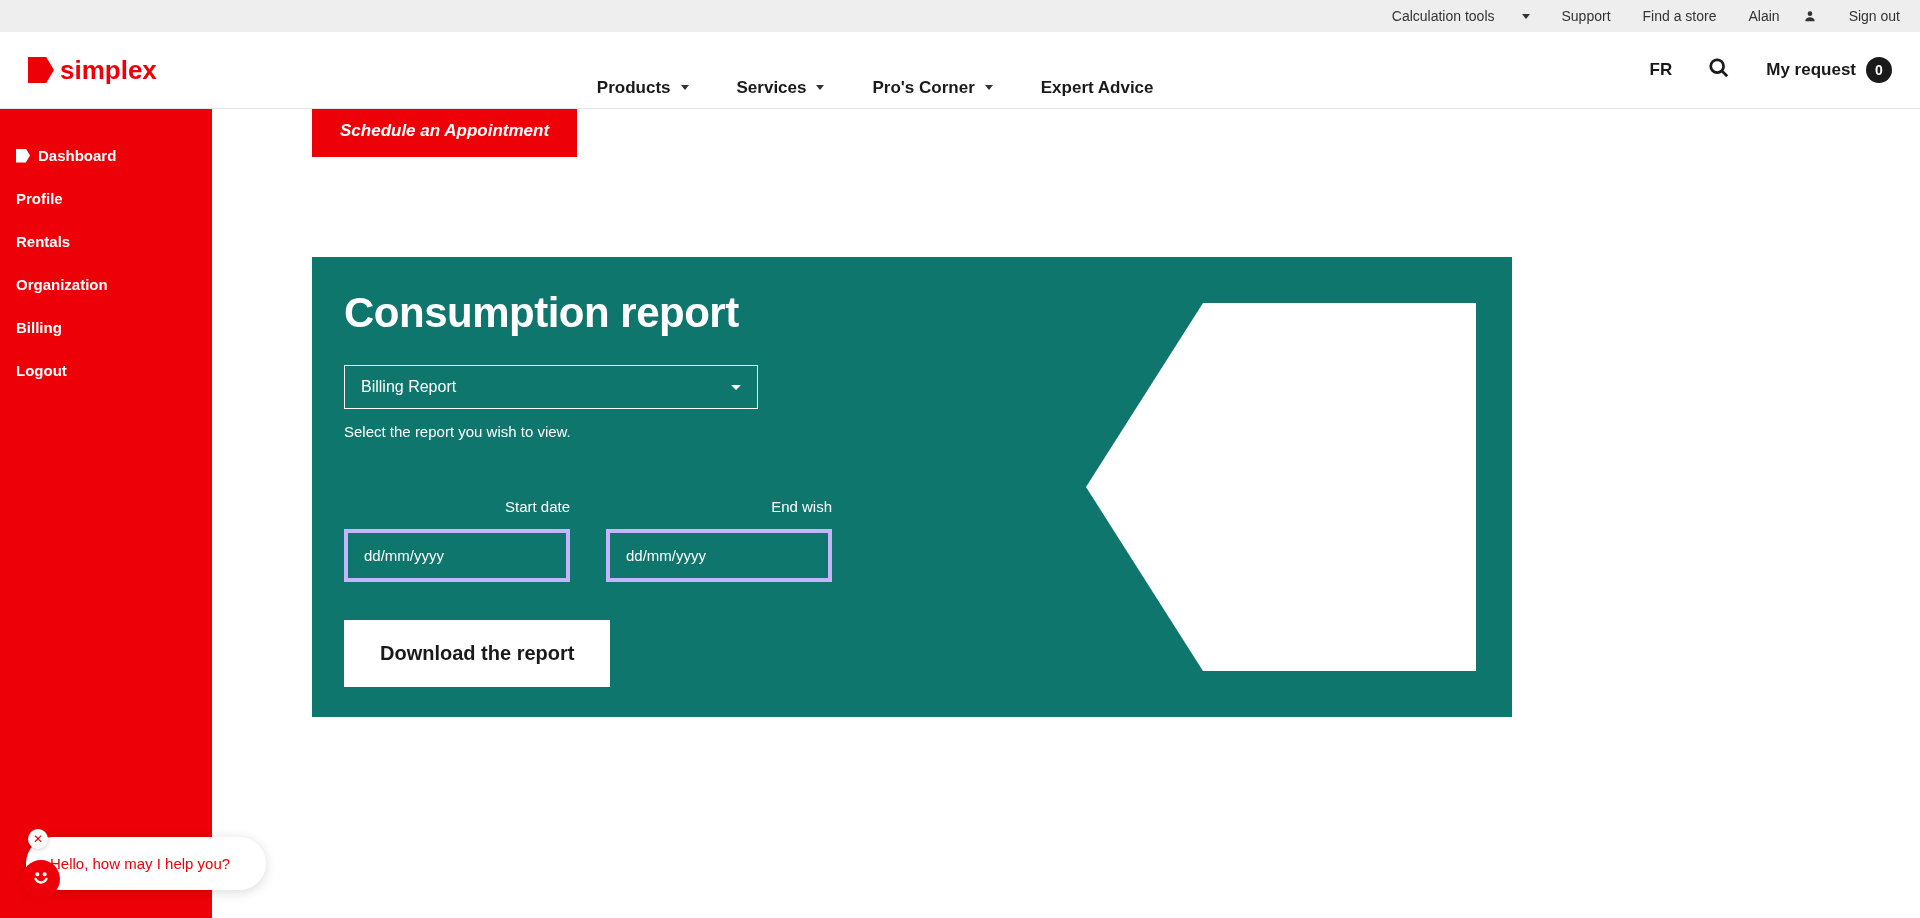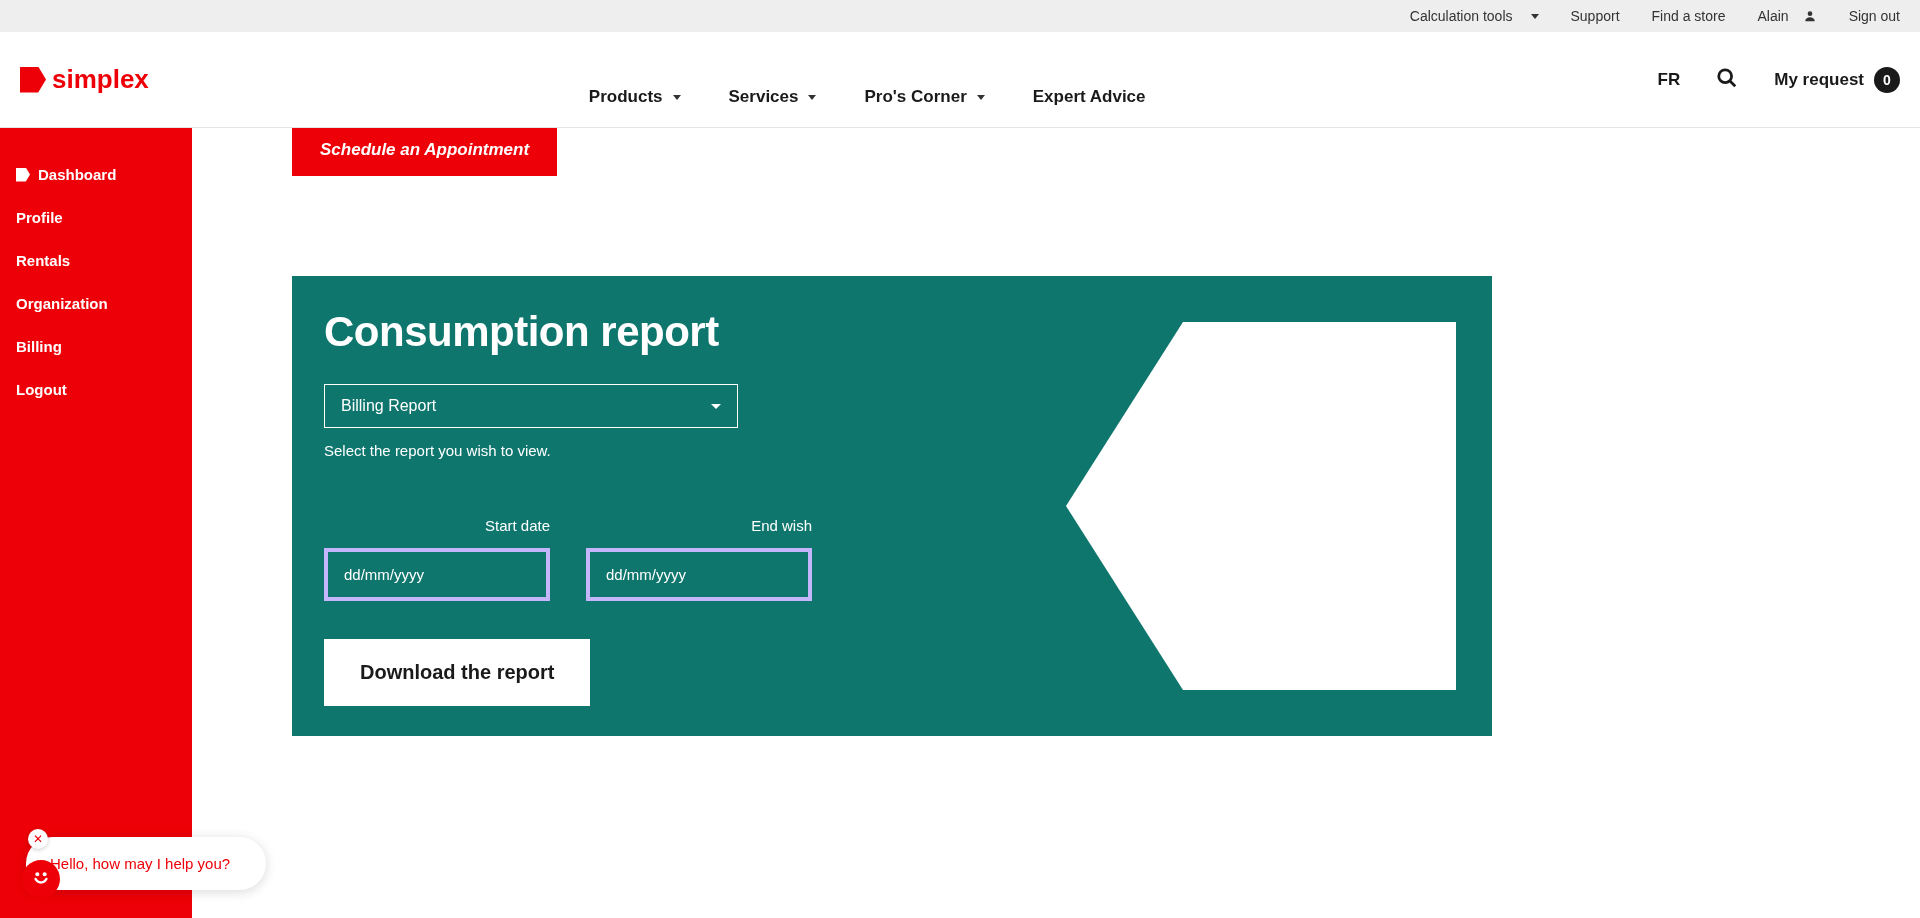--- a/index.html
+++ b/index.html
@@ -1,36 +1,36 @@
 <!DOCTYPE html>
 <html><head>
 <meta charset="utf-8">
 <style>
   * { box-sizing: border-box; margin: 0; padding: 0; }
   body { font-family: -apple-system, BlinkMacSystemFont, "Segoe UI", Arial, sans-serif; color: #1a1a1a; background: #fff; width: 1920px; height: 918px; overflow: hidden; }
   
   .topbar { background: #eeeeee; height: 32px; display: flex; justify-content: flex-end; align-items: center; padding-right: 20px; gap: 32px; font-size: 14px; color: #333; }
-  .topbar-item { display: flex; align-items: center; gap: 14px; cursor: pointer; }
+  .topbar-item { display: flex; align-items: center; gap: 23px; cursor: pointer; }
   .chevron-down { display:inline-block; width:0; height:0; border-left:4px solid transparent; border-right:4px solid transparent; border-top:5px solid #333; margin-left:4px;}
   .user-icon { width:14px; height:14px; display:inline-block; }
   
-  .header { height: 96px; border-bottom: 1px solid #e5e5e5; display: flex; align-items: center; padding: 0 20px; justify-content: center; }
+  .header { height: 77px; border-bottom: 1px solid #e5e5e5; display: flex; align-items: center; padding: 0 28px; justify-content: center; }
   .logo { display:flex; align-items:center; gap:6px; font-size:26px; font-weight:700; color:#ed0007; cursor:pointer;}
   .logo-mark { width:26px; height:26px; background:#ed0007; clip-path: polygon(0 0, 70% 0, 100% 50%, 70% 100%, 0 100%); }
   .main-nav { display:flex; gap:48px; margin-left:440px; font-size:17px; font-weight:600;margin-top:35px; }
   .main-nav-item { display:flex; align-items:center; gap:6px; cursor:pointer; }
   .header-right { margin-left:auto; display:flex; align-items:center; gap:36px; }
   .lang { font-size:17px; font-weight:600; cursor:pointer;}
   .search-icon svg { width:22px; height:22px; }
   .my-request { display:flex; align-items:center; gap:10px; font-size:17px; font-weight:600; cursor:pointer;}
   .badge { background:#1a1a1a; color:#fff; width:26px; height:26px; border-radius:50%; display:flex; align-items:center; justify-content:center; font-size:14px; font-weight:600;}
   
   .layout { display:flex; height: calc(918px - 32px - 76px); }
   
-  .sidebar { width: 192px; background:#ed0007; color:#fff; padding: 30px 16px; }
+  .sidebar { width: 212px; background:#ed0007; color:#fff; padding: 30px 16px; }
   .sidebar-item { padding: 8px 0; font-size:15px; font-weight:600; display:flex; align-items:center; gap:8px; cursor:pointer;}
   .sidebar-item .tag-icon { width:14px; height:14px; background:#fff; clip-path: polygon(0 0, 70% 0, 100% 50%, 70% 100%, 0 100%);}
   .sidebar-item + .sidebar-item { margin-top: 10px; }
   
   .content { flex:1; padding: 0 0 0 100px; position:relative; overflow:hidden;}
   
   .schedule-btn { background:#ed0007; color:#fff; font-weight:700; font-size:17px; padding:16px 28px; border:none; cursor:pointer; margin-top: -4px; font-style: italic;}
   
   .report-panel { background:#0f766e; color:#fff; margin-top: 100px; width: 1200px; padding: 32px 32px 32px 32px; position:relative; height: 460px; overflow:hidden;}
   .report-title { font-size:42px; font-weight:700; letter-spacing:-0.5px; margin-bottom: 28px;}

